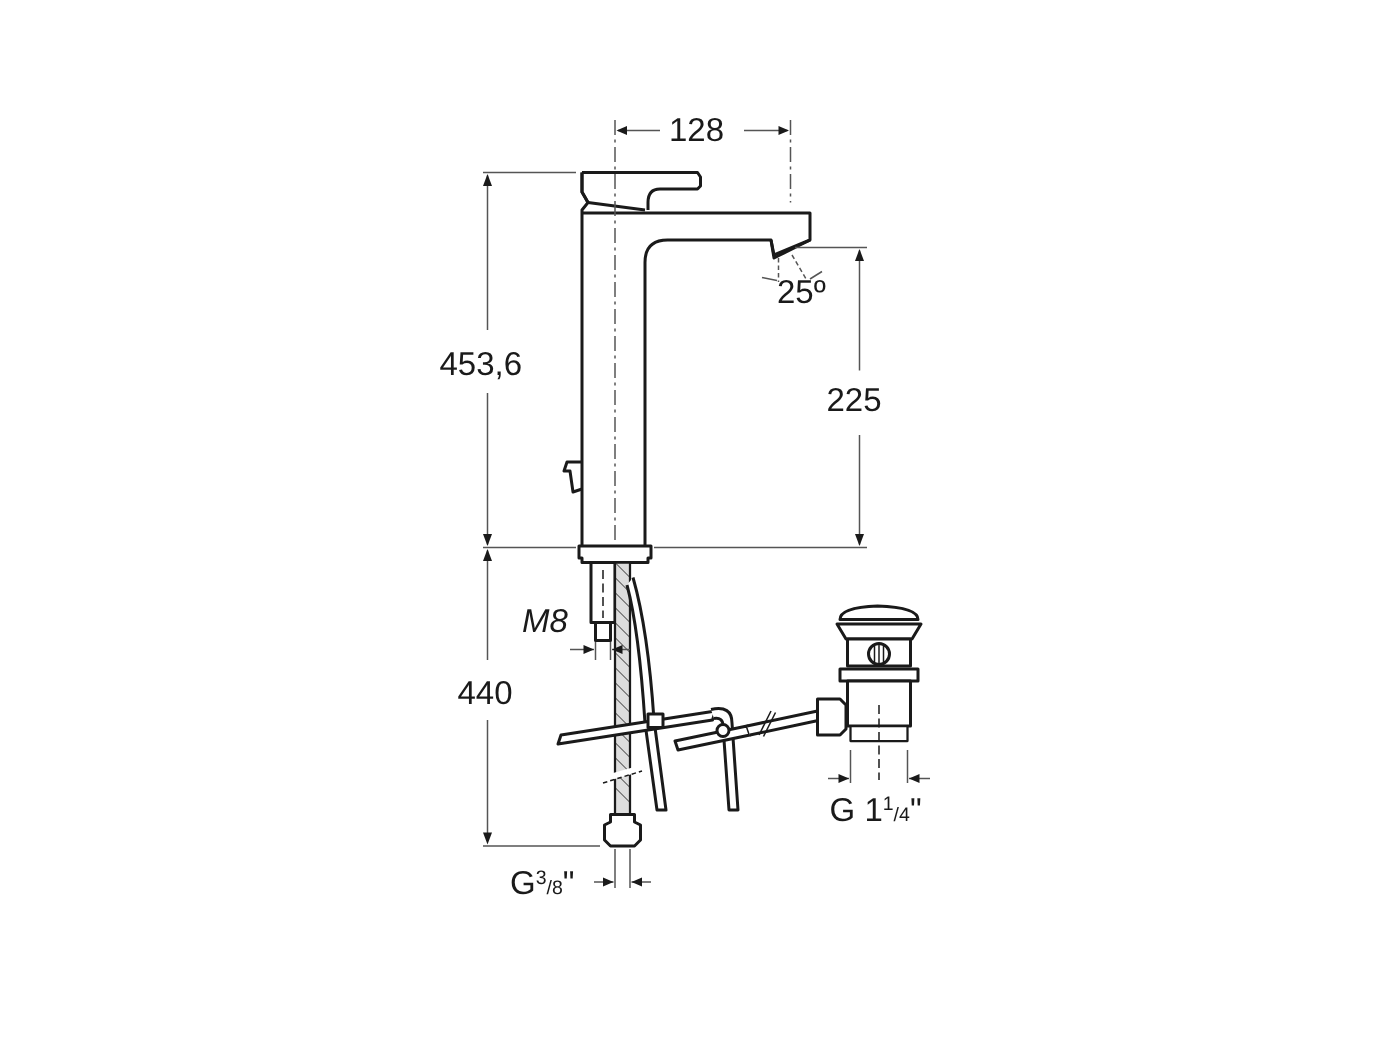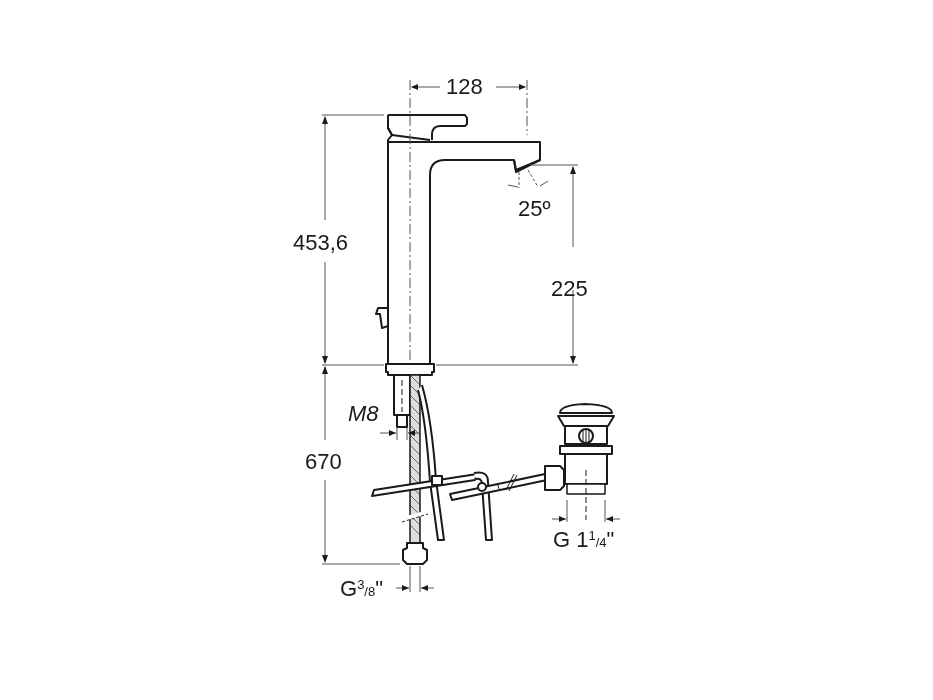--- a/index.html
+++ b/index.html
@@ -136,25 +136,25 @@
       <polygon points="396,433 389,430 389,436"></polygon>
       <polygon points="408,433 415,430 415,436"></polygon>
       <polygon points="409,588 402,585 402,591"></polygon>
       <polygon points="421,588 428,585 428,591"></polygon>
       <polygon points="566,519 559,516 559,522"></polygon>
       <polygon points="606,519 613,516 613,522"></polygon>
     </g>
   </svg>
 
   <div class="lbl" style="left:446px; top:76px;">128</div>
-  <div class="lbl" style="left:518px; top:198px;">25º</div>
+  <div class="lbl" style="left:518px; top:184px;">25º</div>
   <div class="lbl" style="left:293px; top:232px;">453,6</div>
-  <div class="lbl" style="left:551px; top:256px;margin-top:22px;">225</div>
+  <div class="lbl" style="left:551px; top:256px;">225</div>
   <div class="lbl" style="left:348px; top:403px;font-style:italic;">M8</div>
-  <div class="lbl" style="left:305px; top:451px;">670</div>
+  <div class="lbl" style="left:305px; top:451px;">440</div>
 
   <div class="lbl" style="left:340px; top:578px;">
     <span>G</span><span class="sup">3</span><span class="sub">/</span><span class="sub">8</span><span>"</span>
   </div>
 
   <div class="lbl" style="left:553px; top:529px;">
     <span>G</span>&nbsp;<span>1</span><span class="sup">1</span><span class="sub">/</span><span class="sub">4</span><span>"</span>
   </div>
 </div>
 

